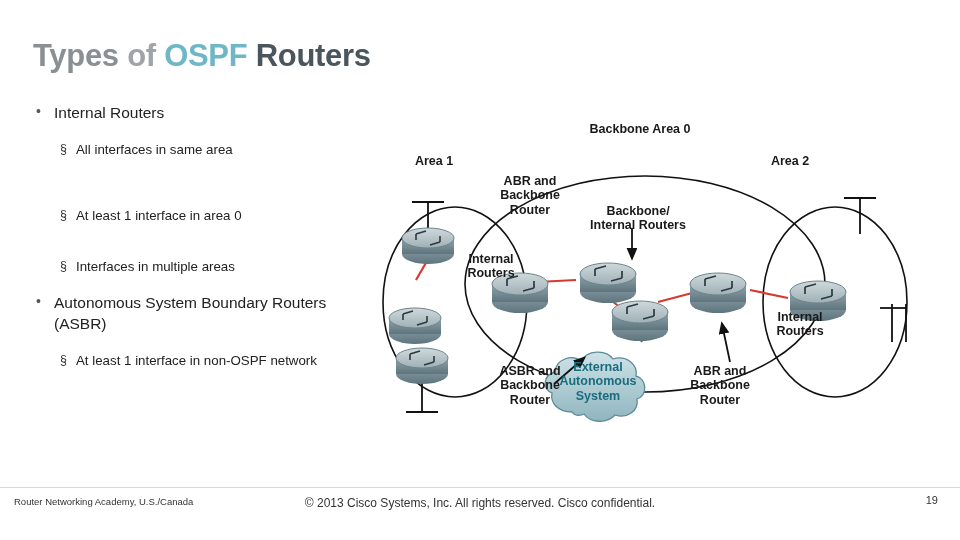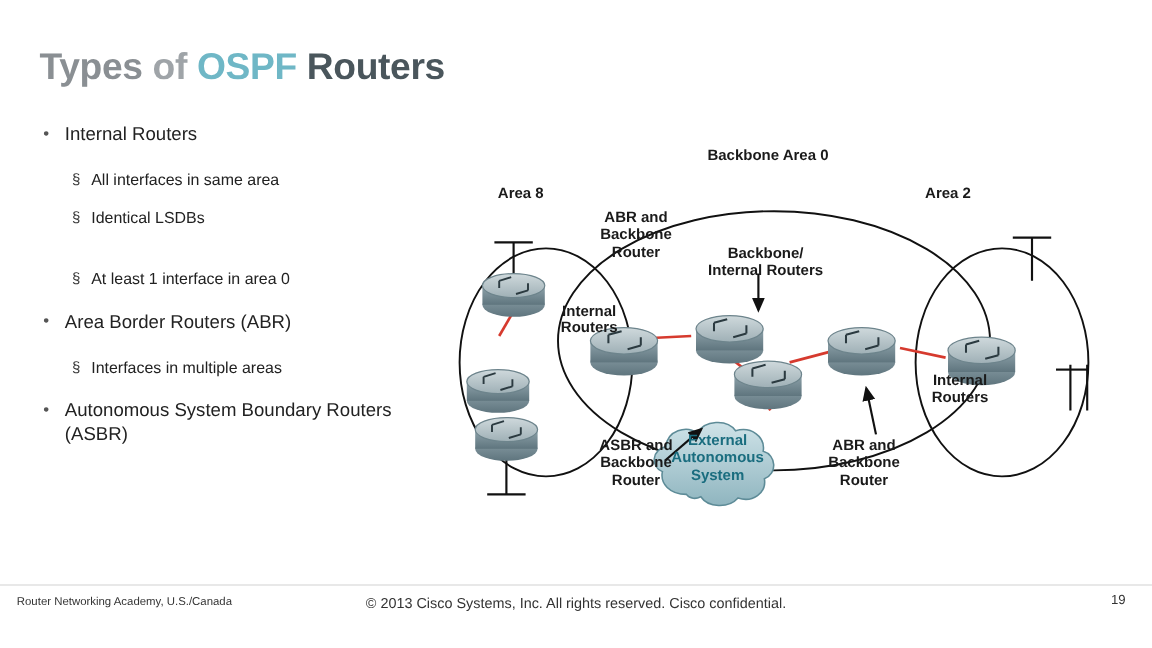--- a/index.html
+++ b/index.html
@@ -140,31 +140,30 @@
     <span class="w2">of</span>
     <span class="w3">OSPF</span>
     <span class="w4">Routers</span>
   </div>
 
   <div class="bullets">
     <div class="lvl1">Internal Routers</div>
     <div class="sp-a"></div>
     <div class="lvl2">All interfaces in same area</div>
     <div class="sp-c"></div>
-    <div class="lvl2">Identical LSDBs</div>
     <div class="sp-b"></div>
     <div class="sp-a"></div>
     <div class="lvl2">At least 1 interface in area 0</div>
     <div class="sp-b"></div>
-    <div class="lvl1">Area Border Routers (ABR)</div>
     <div class="sp-a"></div>
     <div class="lvl2">Interfaces in multiple areas</div>
     <div class="sp-b"></div>
     <div class="lvl1">Autonomous System Boundary Routers (ASBR)</div>
     <div class="sp-a"></div>
+    <div class="lvl2">At least 1 interface in non-OSPF network</div>
   </div>
 
   <div class="diagram">
     <svg width="610" height="350" viewBox="0 0 610 350" xmlns="http://www.w3.org/2000/svg">
       <defs>
         <linearGradient id="rtop" x1="0" y1="0" x2="0" y2="1">
           <stop offset="0%" stop-color="#cfd9dc"></stop>
           <stop offset="100%" stop-color="#9fb0b6"></stop>
         </linearGradient>
         <linearGradient id="rside" x1="0" y1="0" x2="0" y2="1">
@@ -264,21 +263,21 @@
       </g>
 
       <g stroke="#111111" stroke-width="1.8" fill="none">
         <path d="M292,116 L292,146" marker-end="url(#arrBlk)"></path>
         <path d="M214,272 L244,246" marker-end="url(#arrBlk)"></path>
         <path d="M390,250 L382,212" marker-end="url(#arrBlk)"></path>
       </g>
     </svg>
 
     <div class="dlabel" style="left:195px; top:10px; width:210px;">Backbone Area 0</div>
-    <div class="dlabel" style="left:44px; top:42px; width:100px;">Area 8</div>
+    <div class="dlabel" style="left:44px; top:42px; width:100px;">Area 1</div>
     <div class="dlabel" style="left:400px; top:42px; width:100px;">Area 2</div>
 
     <div class="dlabel" style="left:130px; top:62px; width:120px; white-space:pre-line;">ABR and
 Backbone
 Router</div>
     <div class="dlabel" style="left:228px; top:92px; width:140px; white-space:pre-line;">Backbone/
 Internal Routers</div>
     <div class="dlabel" style="left:96px; top:140px; width:110px; white-space:pre-line;">Internal
 Routers</div>
     <div class="dlabel" style="left:400px; top:198px; width:120px; white-space:pre-line;">Internal

